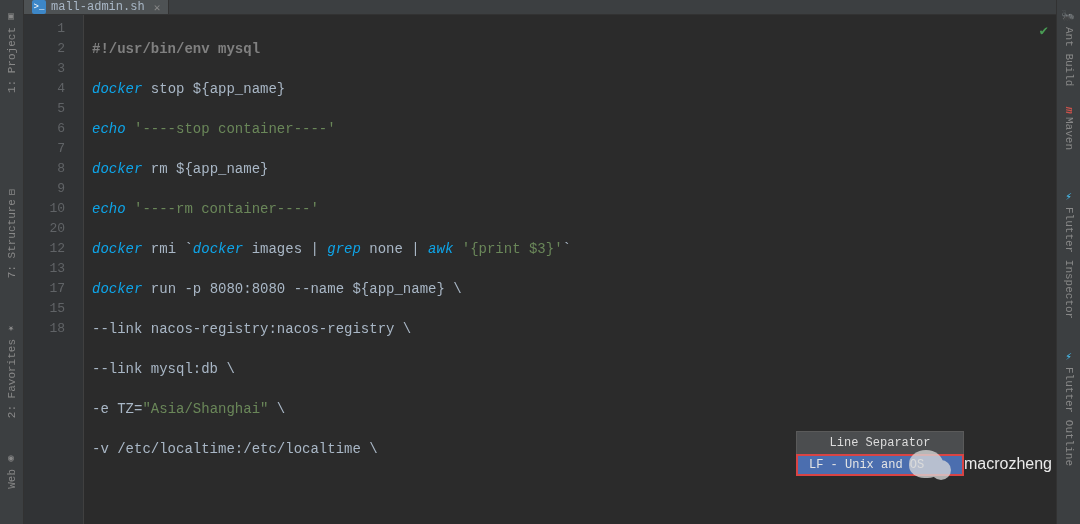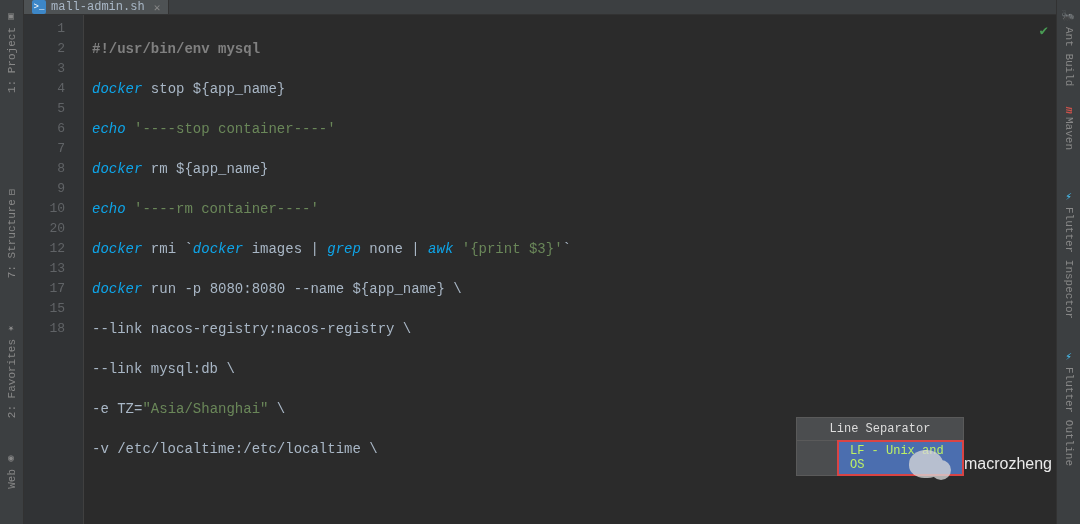--- a/index.html
+++ b/index.html
@@ -137,21 +137,21 @@
       right: 92px;
       background: #4b4d4f;
       border: 1px solid #5a5a5a;
       width: 168px;
       z-index: 50;
       font-size: 12px;
       color: #ddd;
     }
     .popup-title { padding: 4px 4px; text-align: center; background: #4b4d4f; border-bottom: 1px solid #5a5a5a; }
     .popup-item { padding: 3px 12px; }
-    .popup-item.selected { background: #4b6eaf; outline: 2px solid #d94444; outline-offset: -1px; color: #bef264; margin-left: 41px; }
+    .popup-item.selected { background: #4b6eaf; outline: 2px solid #d94444; outline-offset: -1px; color: #e5e5e5; }
 
     .watermark {
       position: absolute;
       bottom: 46px;
       right: 4px;
       display: flex;
       align-items: center;
       gap: 21px;
       z-index: 60;
       color: #fff;

